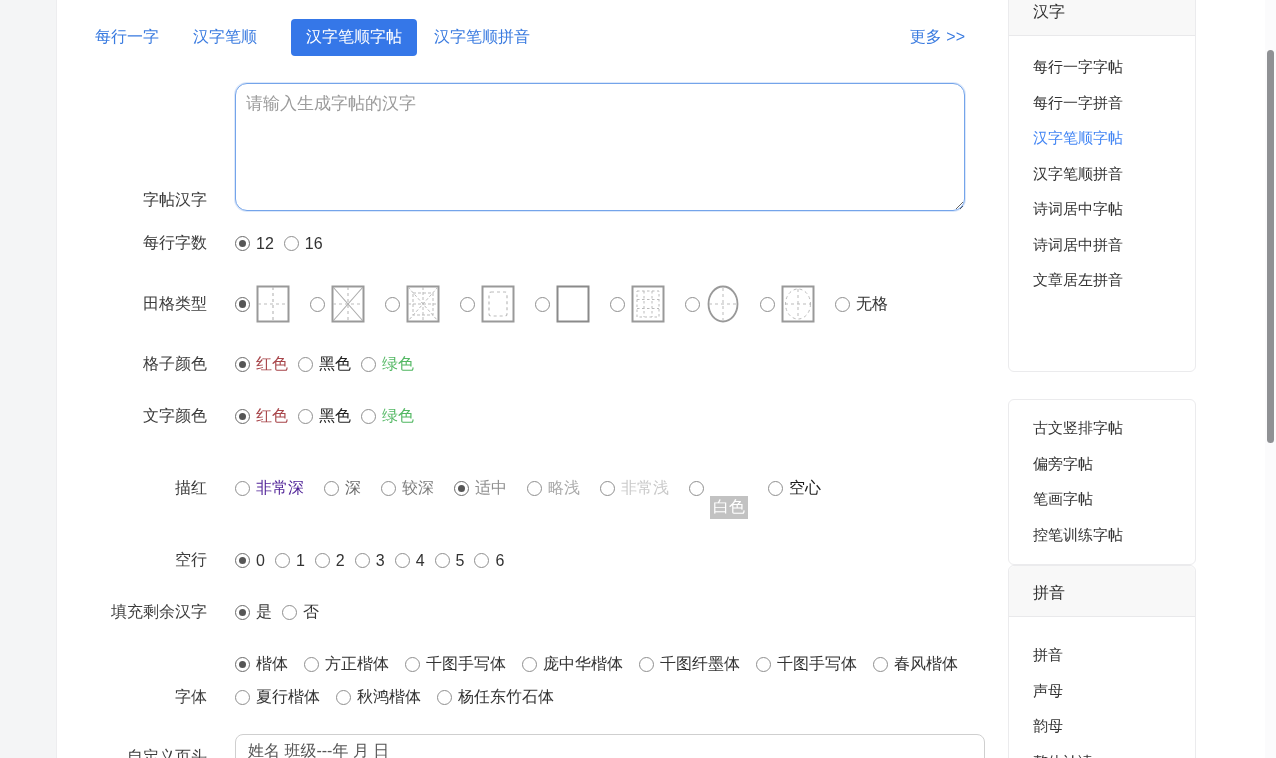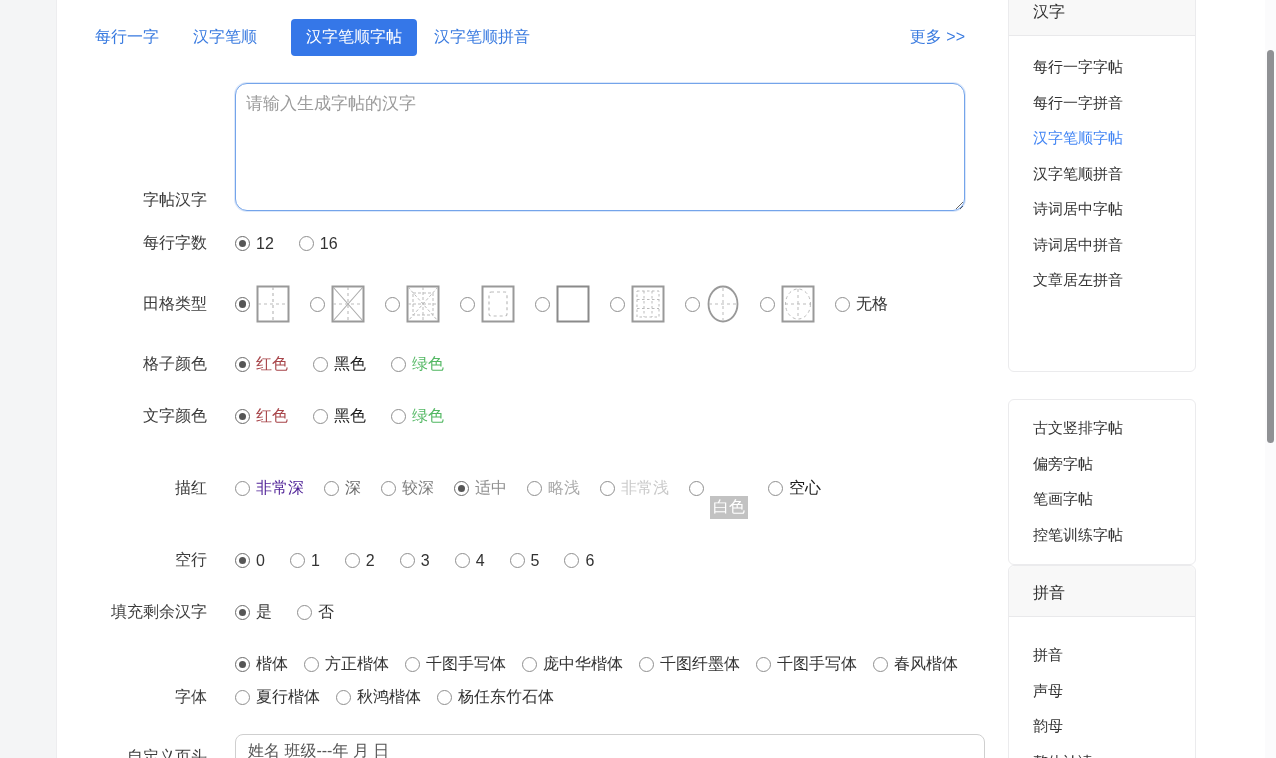--- a/index.html
+++ b/index.html
@@ -20,21 +20,21 @@
   .tab.active { background:#3577e8; color:#fff; border-radius:4px; padding:8px 15px;
     margin-right:17px; }
   .more-link { margin-left:auto; font-size:16px; color:#3a7be0; cursor:pointer; }
 
   
   .row { display:flex; align-items:center; margin-bottom:31px; }
   .row.top-align { align-items:flex-end; }
   .row-label { width:150px; flex:none; text-align:right; margin-right:28px;
     font-size:16px; color:#3d3d3d; padding-top:0; }
   .row.top-align .row-label { padding-top:10px; }
-  .controls { display:flex; align-items:center; flex-wrap:wrap; gap:8px 25px; width:740px; }
+  .controls { display:flex; align-items:center; flex-wrap:wrap; gap:8px 10px; width:740px; }
   .controls.tight { gap:8px 20px; }
 
   textarea.copychars { width:730px; height:128px; border:1px solid #74a4ea; border-radius:12px;
     outline:none; resize:both; font-size:17px; color:#333; padding:8px 10px;
     font-family:"Liberation Sans","DejaVu Sans",sans-serif; box-shadow:0 0 0 1px rgba(116,164,234,.25); }
   textarea.copychars::placeholder { color:#9b9b9b; }
   .row.textarea-row { margin-bottom:22px; }
 
   input.header-input { width:758px; height:34px; border:1px solid #cfcfcf; border-radius:8px;
     font-size:16px; color:#555; padding:6px 12px; outline:none;

